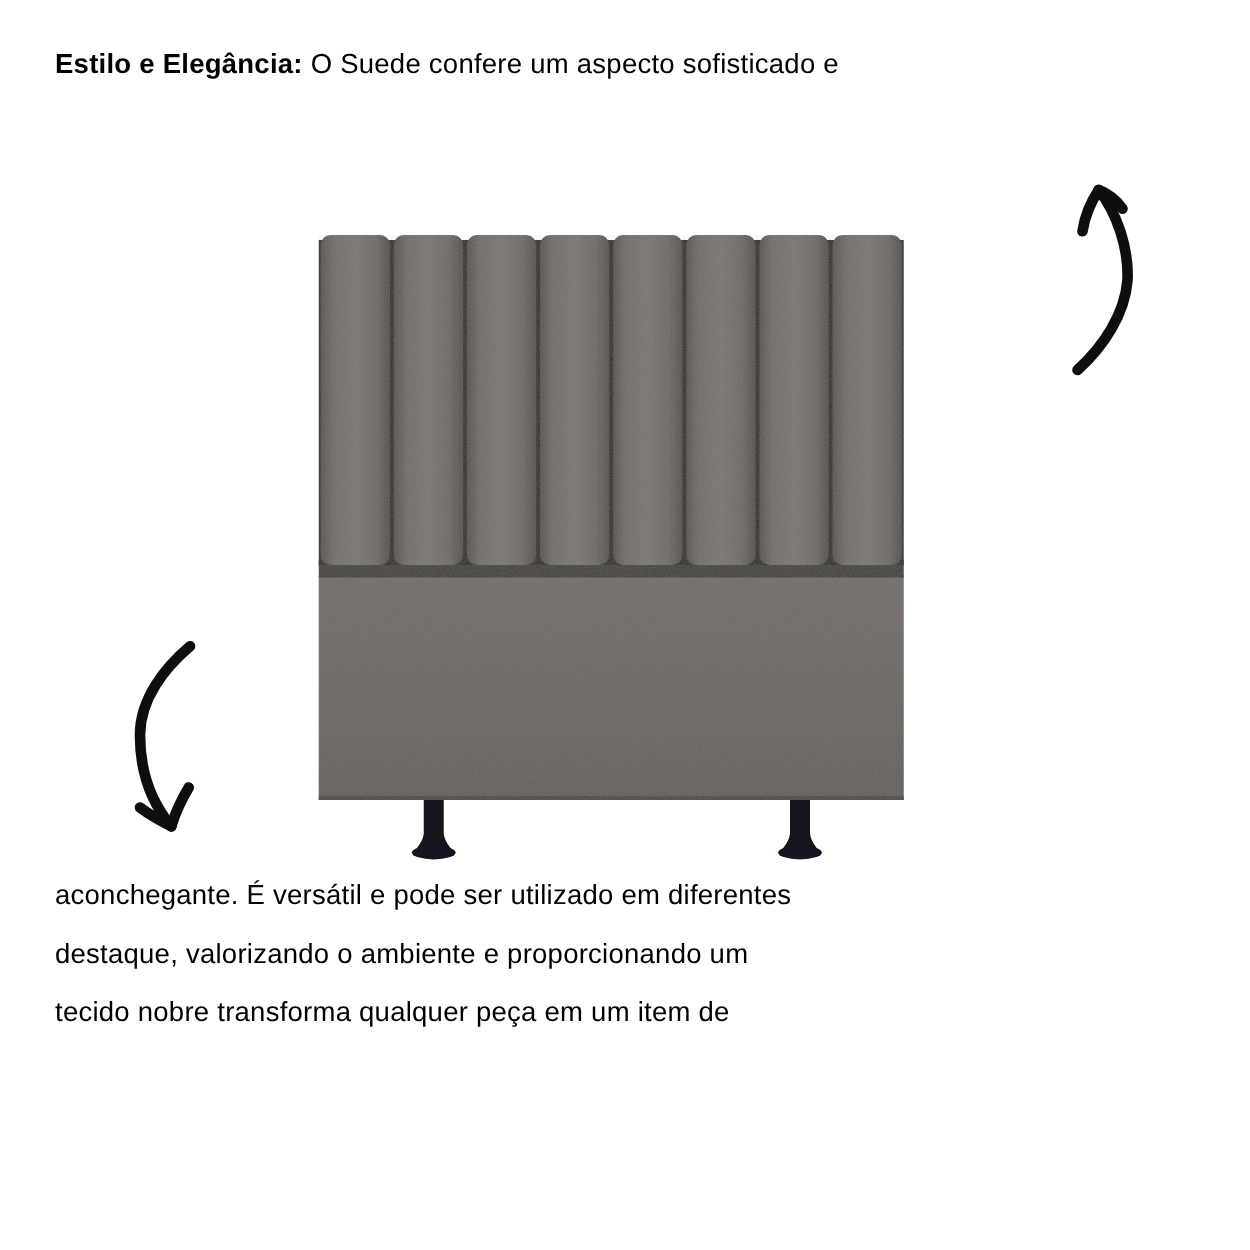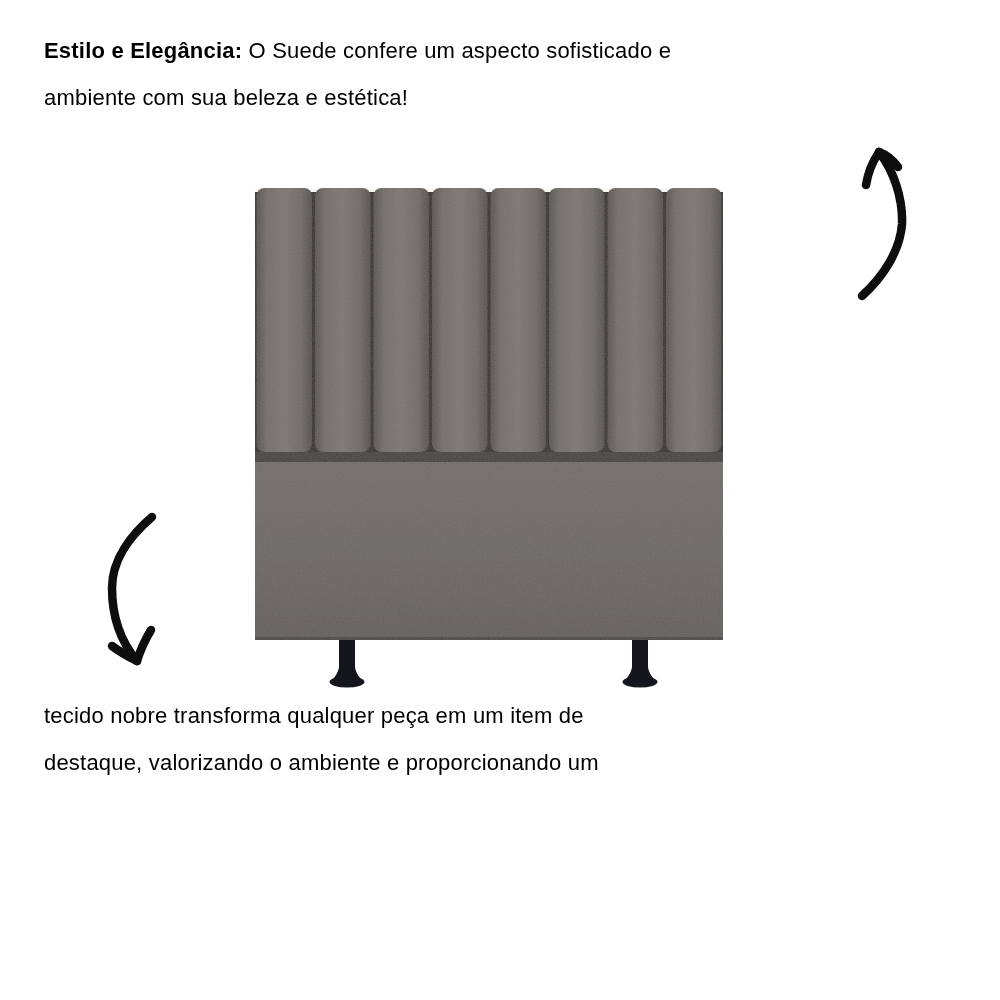--- a/index.html
+++ b/index.html
@@ -30,21 +30,20 @@
     pointer-events:none;
   }
 </style>
 </head>
 <body>
 
 <div class="canvas">
 
   <div class="para para-top">
     <div class="line"><strong>Estilo e Elegância:</strong><span> O Suede confere um aspecto sofisticado e</span></div>
-    <div class="line">ambiente com sua beleza e estética!</div>
   </div>
 
   <svg class="photo-layer" viewBox="0 0 1000 1000" aria-hidden="true">
     <defs>
       <linearGradient id="chGrad" x1="0" y1="0" x2="1" y2="0">
         <stop offset="0" stop-color="#55514d"></stop>
         <stop offset="0.18" stop-color="#716d6a"></stop>
         <stop offset="0.5" stop-color="#7a7672"></stop>
         <stop offset="0.8" stop-color="#6e6a67"></stop>
         <stop offset="1" stop-color="#524e4a"></stop>
@@ -107,17 +106,18 @@
     </g>
 
     <g fill="none" stroke-linecap="round" stroke-linejoin="round" stroke-width="8.5" stroke="#0e0e0e">
       <path d="M 152 517 C 132 534, 112 559, 112 588 C 112 618, 122 643, 137 661"></path>
       <path d="M 137 661 C 129 657, 120 652, 112 646"></path>
       <path d="M 137 661 C 140 651, 145 640, 151 630"></path>
     </g>
   </svg>
 
   <div class="para para-bottom">
+    <div class="line">aconchegante. É versátil e pode ser utilizado em diferentes</div>
+    <div class="line">destaque, valorizando o ambiente e proporcionando um</div>
     <div class="line">tecido nobre transforma qualquer peça em um item de</div>
-    <div class="line">destaque, valorizando o ambiente e proporcionando um</div>
   </div>
 
 </div>
 
 </body></html>

